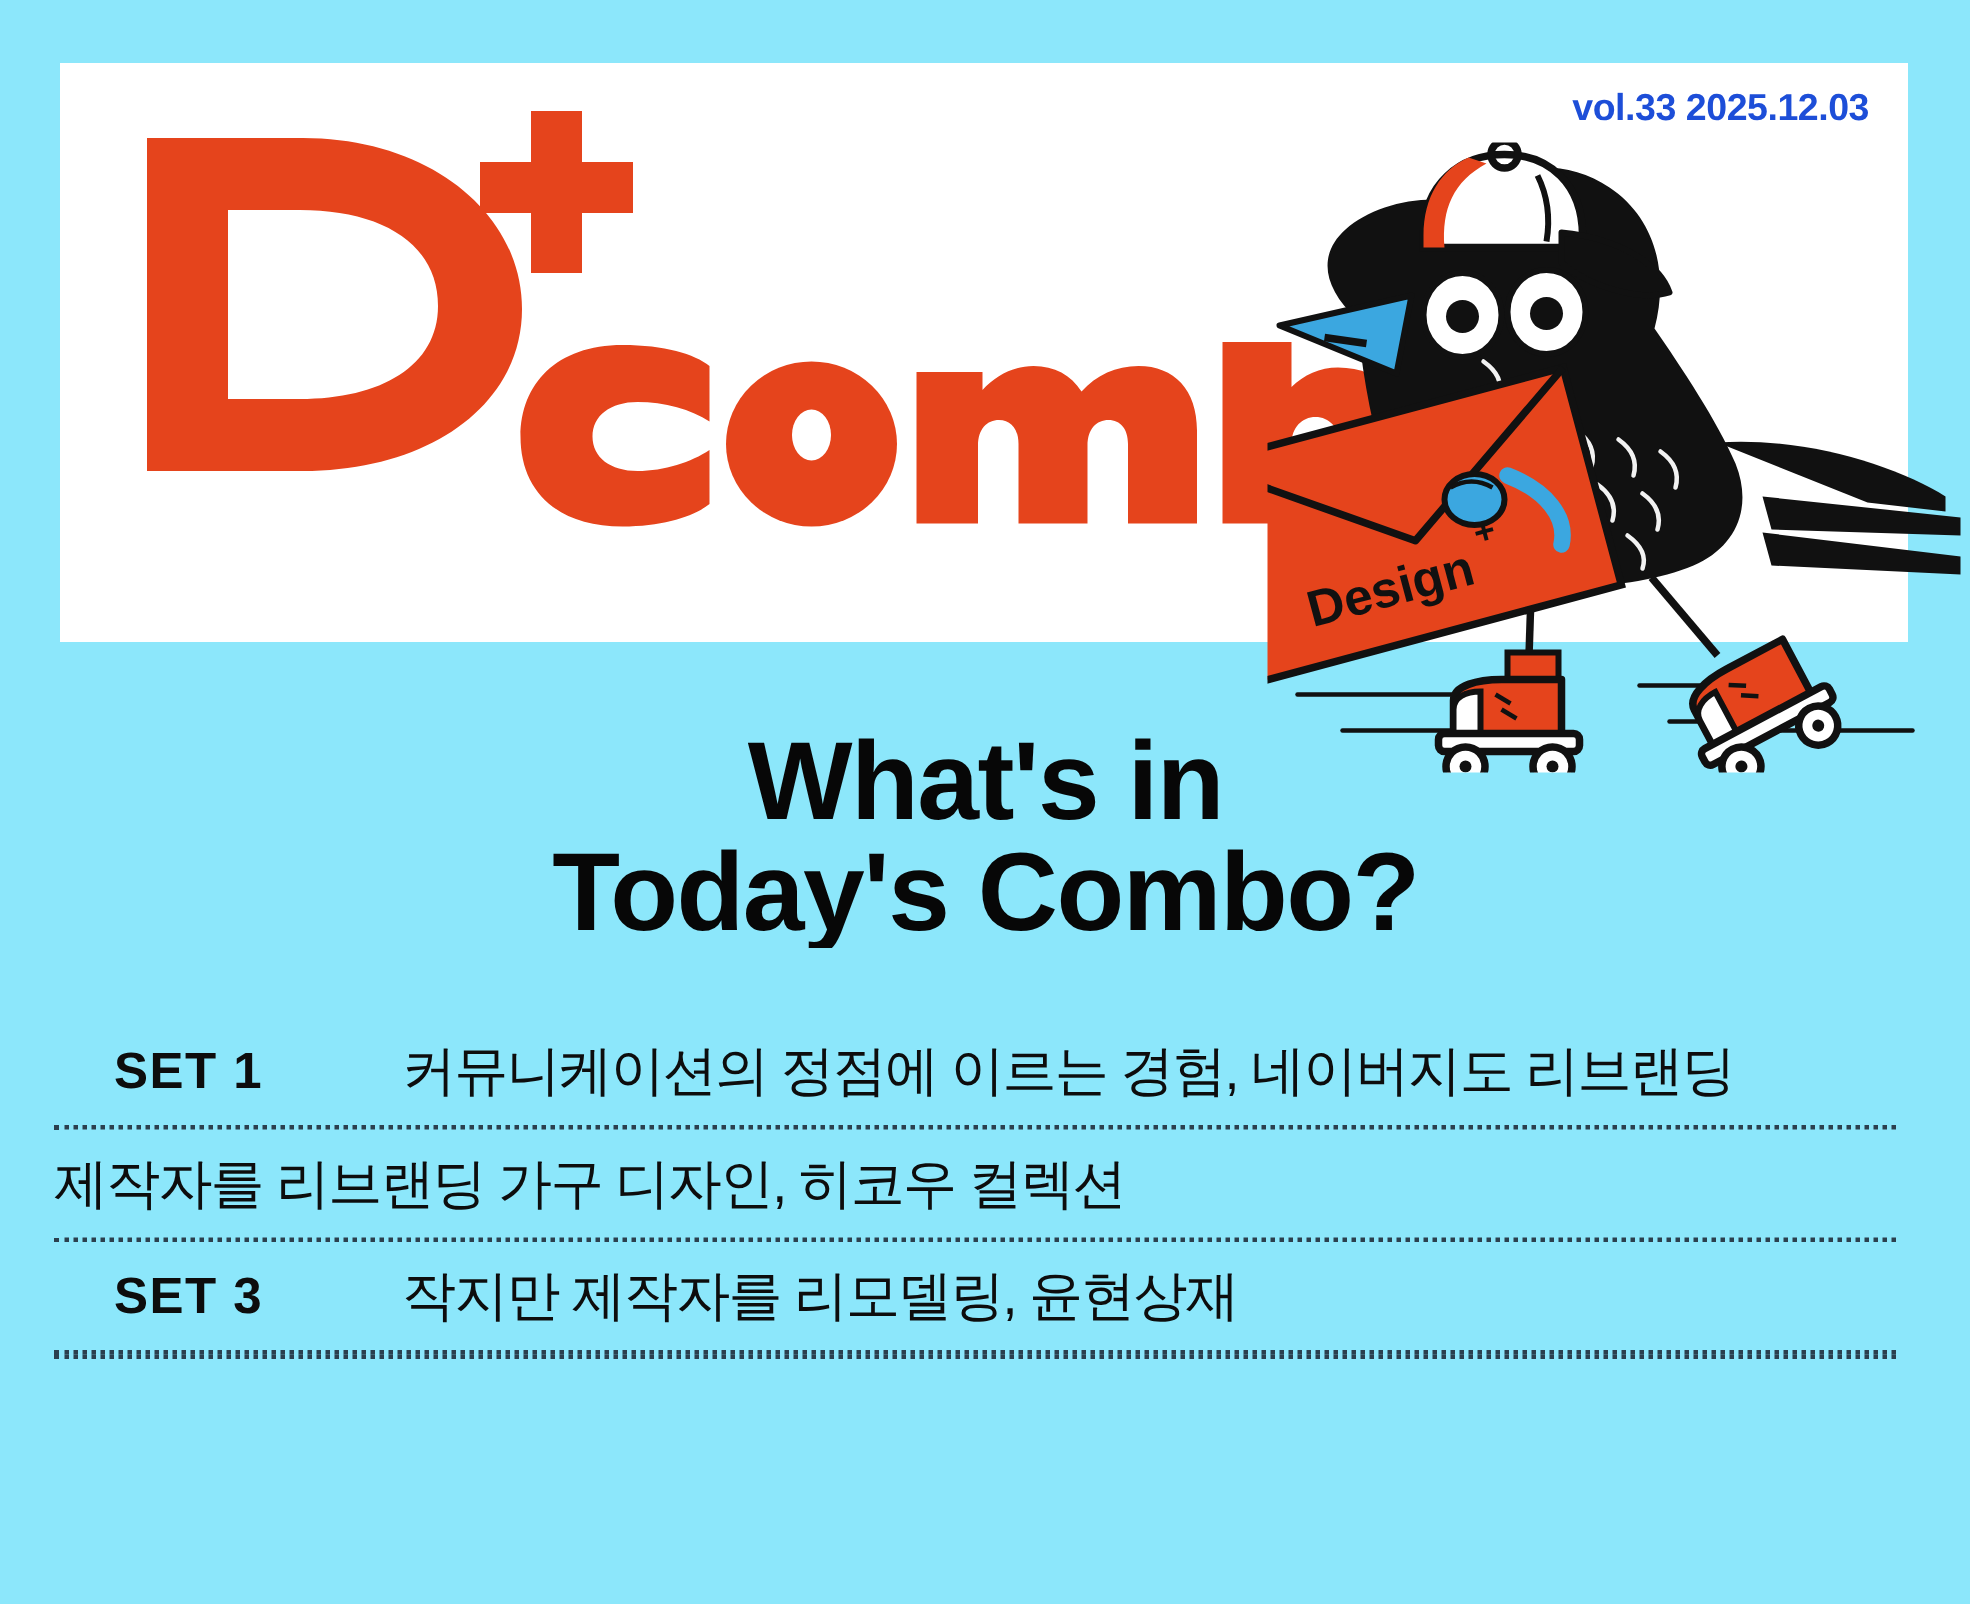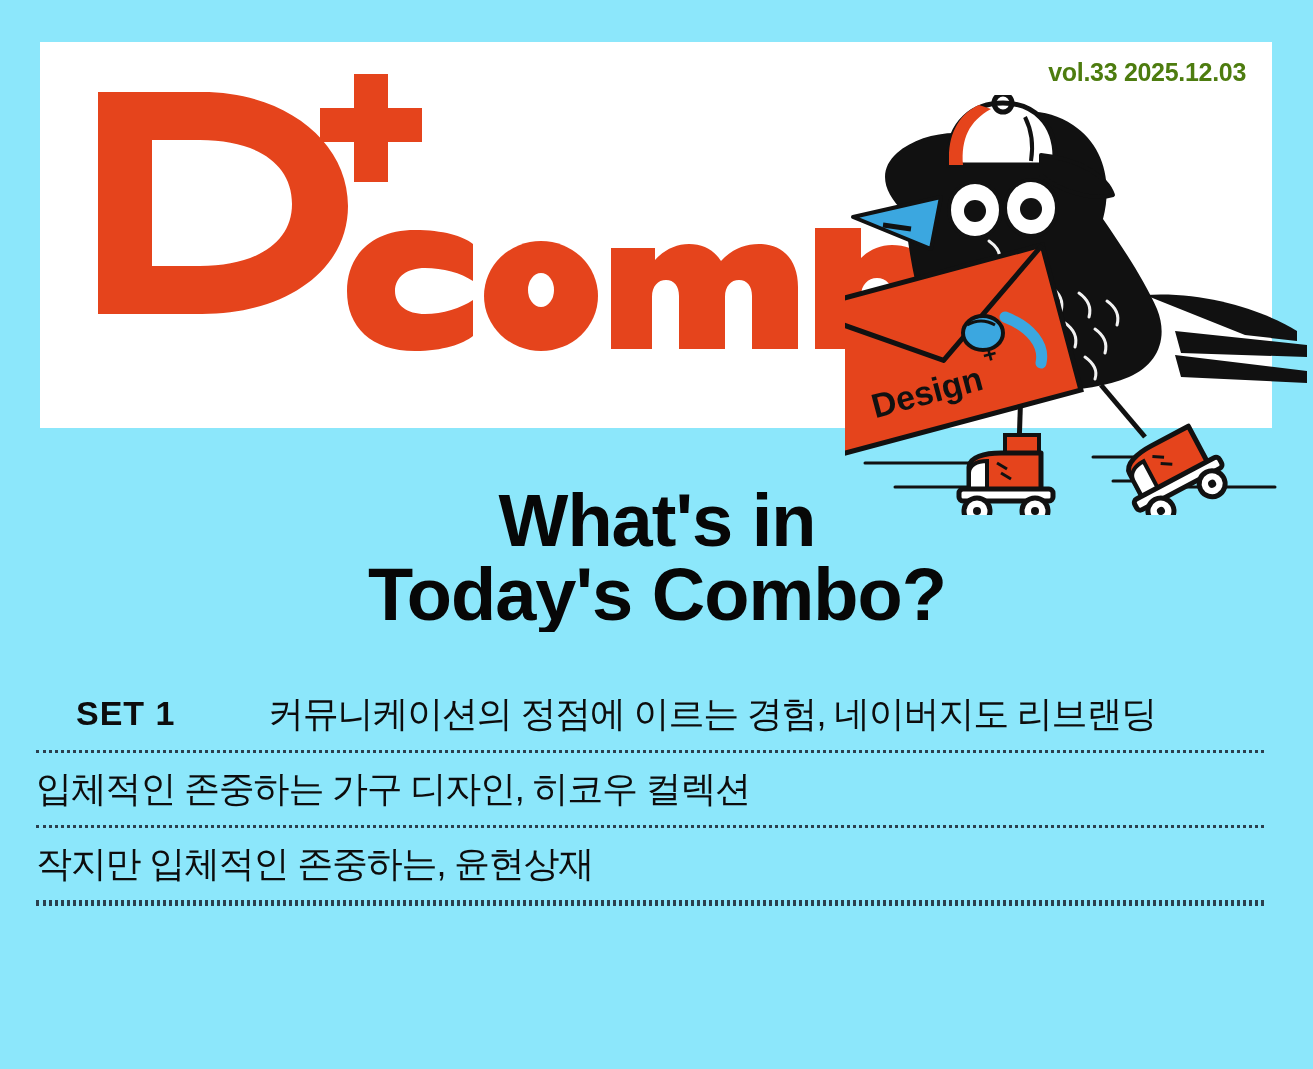--- a/index.html
+++ b/index.html
@@ -26,21 +26,21 @@
     background: #ffffff;
   }
 
   .issue-meta {
     position: absolute;
     right: 26px;
     top: 16px;
     font-family: "Liberation Sans", sans-serif;
     font-size: 25px;
     font-weight: bold;
-    color: #4d7c0f;
+    color: #1d4ed8;
     letter-spacing: -0.3px;
     white-space: nowrap;
   }
 
   
   .logo-block {
     position: absolute;
     left: 50px;
     top: 38px;
     width: 900px;
@@ -298,24 +298,29 @@
     <div class="set-label">
       <svg width="150" height="40" viewBox="0 0 150 40">
         <text x="0" y="31" font-family="'Liberation Sans', sans-serif" font-size="34" font-weight="bold" fill="#0d0d0d" letter-spacing="1">SET 1</text>
       </svg>
     </div>
     <div class="set-title">커뮤니케이션의 정점에 이르는 경험, 네이버지도 리브랜딩</div>
   </div>
   <div class="set-divider"></div>
 
   <div class="set-row">
-    <div class="set-title">입체적인 존중하는 가구 디자인, 히코우 컬렉션</div>
+    <div class="set-title">제작자를 리브랜딩 가구 디자인, 히코우 컬렉션</div>
   </div>
   <div class="set-divider"></div>
 
   <div class="set-row">
-    <div class="set-title">작지만 입체적인 존중하는, 윤현상재</div>
+    <div class="set-label">
+      <svg width="150" height="40" viewBox="0 0 150 40">
+        <text x="0" y="31" font-family="'Liberation Sans', sans-serif" font-size="34" font-weight="bold" fill="#0d0d0d" letter-spacing="1">SET 3</text>
+      </svg>
+    </div>
+    <div class="set-title">작지만 제작자를 리모델링, 윤현상재</div>
   </div>
   <div class="set-divider"></div>
 
   <div class="set-divider"></div>
 
 </div>
 
 </body></html>

